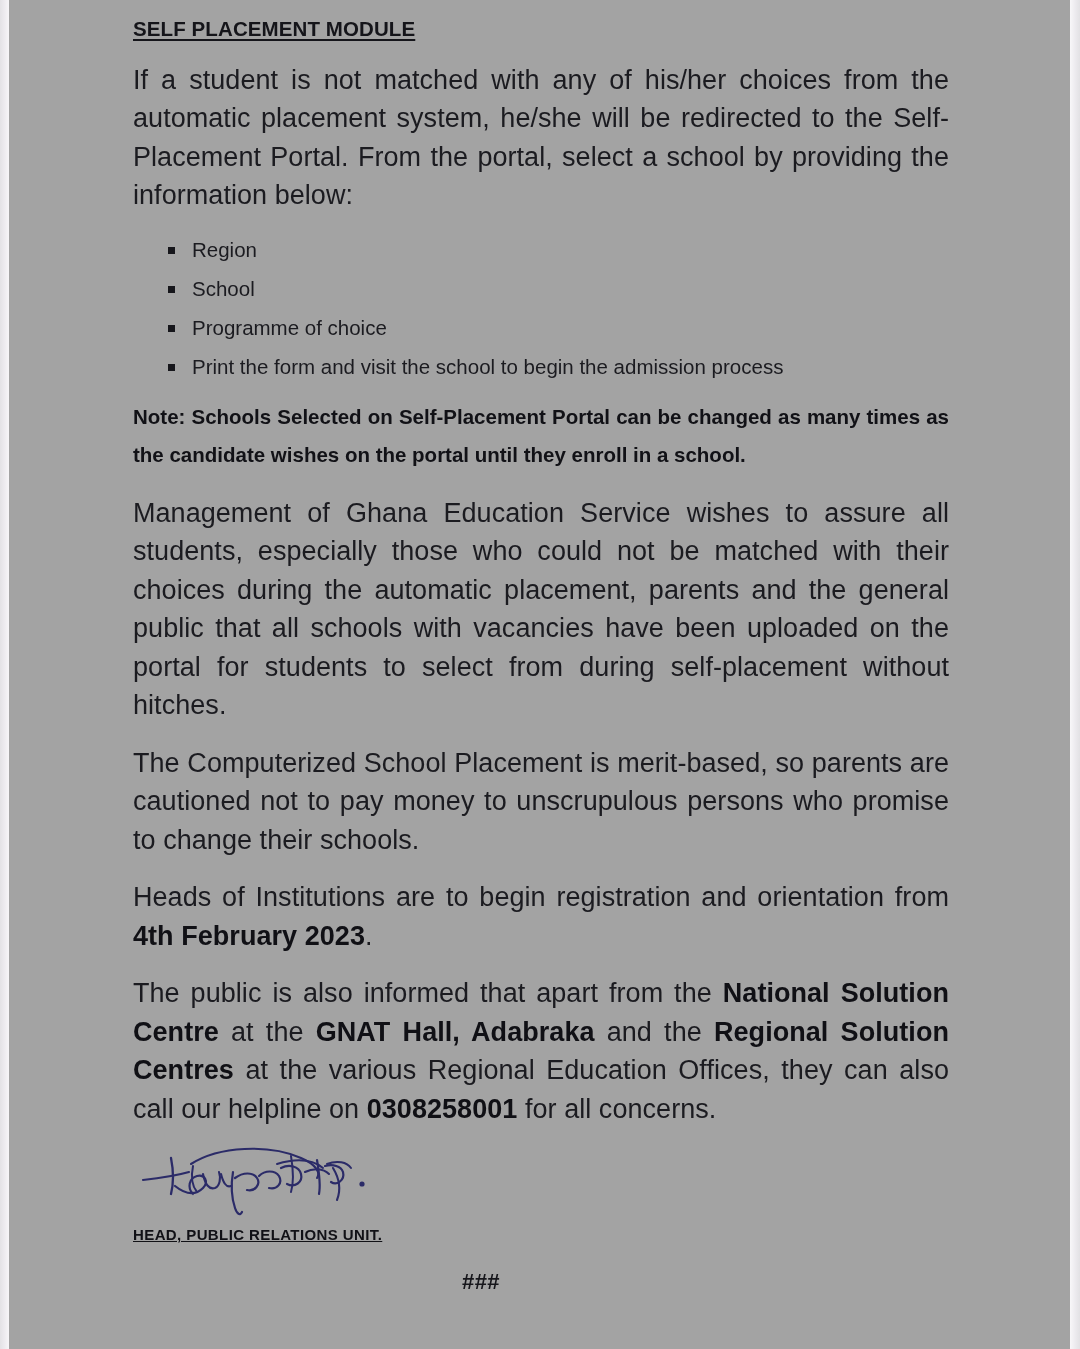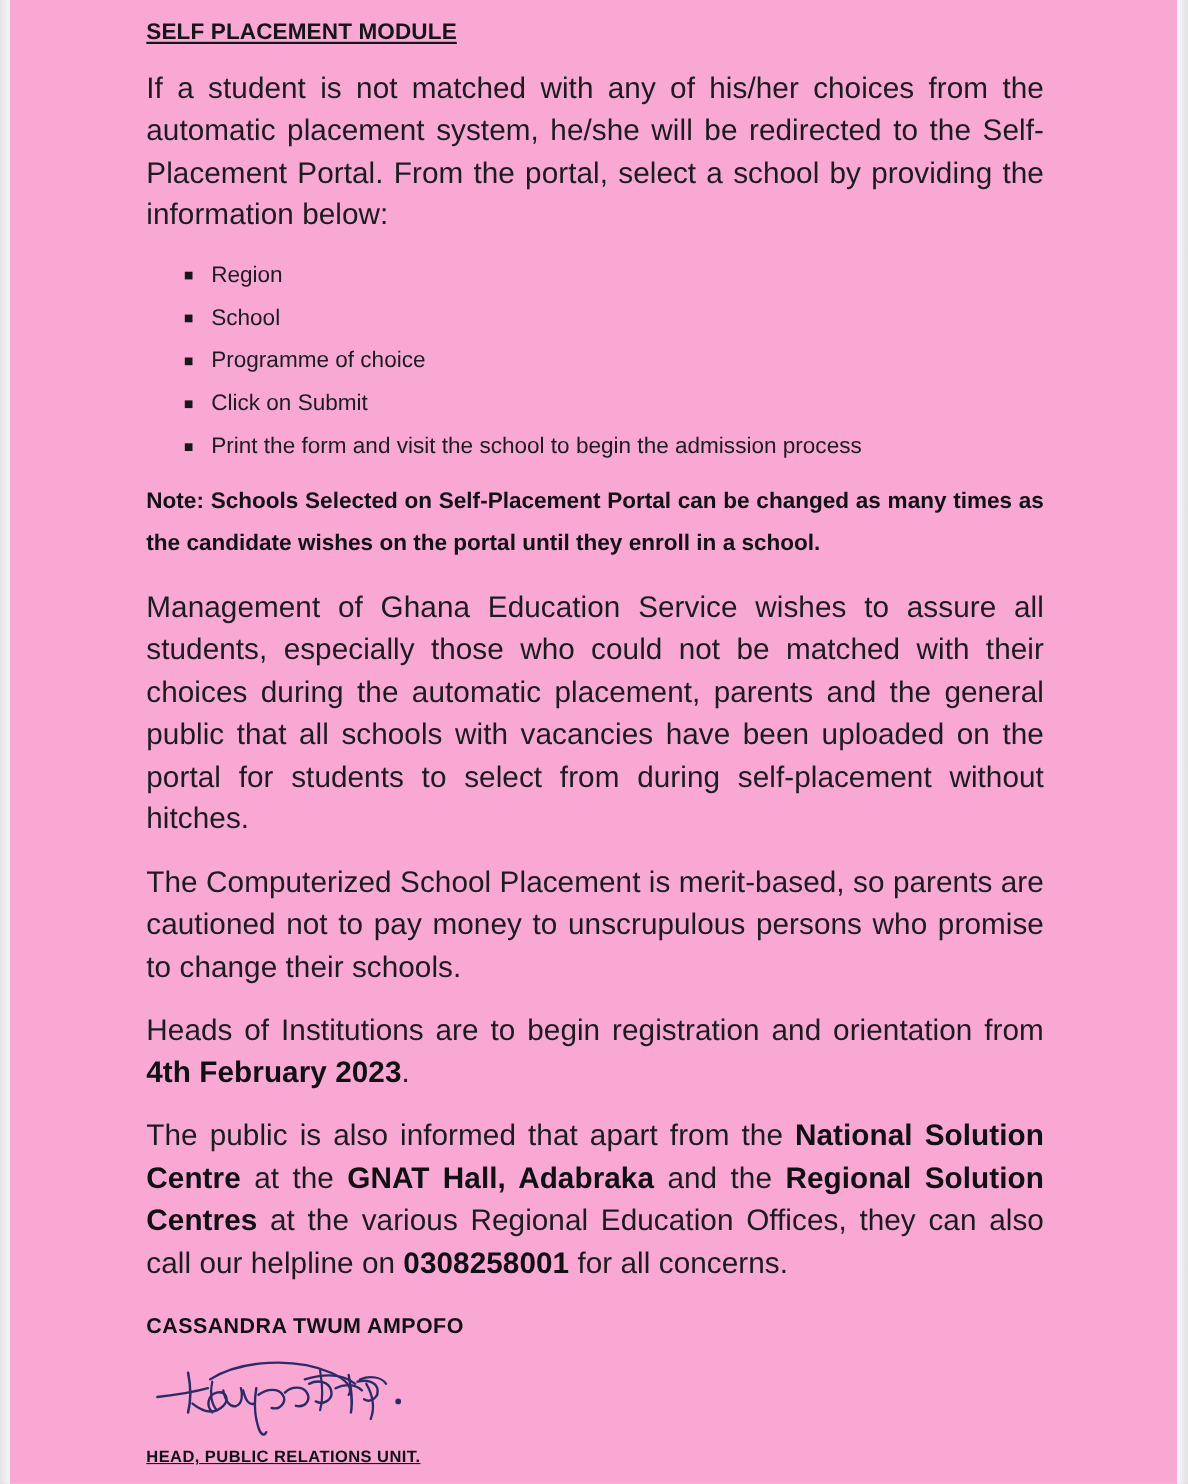--- a/index.html
+++ b/index.html
@@ -7,21 +7,21 @@
     padding: 0;
     background: #ffffff;
   }
   body {
     font-family: "Liberation Sans", sans-serif;
   }
   .page {
     position: relative;
     width: 1080px;
     height: 1349px;
-    background: #f9a8d4;
+    background: #a3a3a3;
     overflow: hidden;
     box-sizing: border-box;
   }
   
   .edge {
     position: absolute;
     top: 0;
     bottom: 0;
     width: 9px;
     background: linear-gradient(to right, #e3e2e5 0%, #eceaee 45%, #f7f6f8 100%);
@@ -152,39 +152,34 @@
       <li>
         <span class="sq"></span>
         <span>School</span>
       </li>
       <li>
         <span class="sq"></span>
         <span>Programme of choice</span>
       </li>
       <li>
         <span class="sq"></span>
-        <span>Click on Submit</span>
-      </li>
-      <li>
-        <span class="sq"></span>
         <span>Print the form and visit the school to begin the admission process</span>
       </li>
     </ul>
 
     <p class="note">Note: Schools Selected on Self-Placement Portal can be changed as many times as the candidate wishes on the portal until they enroll in a school.</p>
 
     <p class="para">Management of Ghana Education Service wishes to assure all students, especially those who could not be matched with their choices during the automatic placement, parents and the general public that all schools with vacancies have been uploaded on the portal for students to select from during self-placement without hitches.</p>
 
     <p class="para">The Computerized School Placement is merit-based, so parents are cautioned not to pay money to unscrupulous persons who promise to change their schools.</p>
 
     <p class="para"><span>Heads of Institutions are to begin registration and orientation from </span><b>4th February 2023</b><span>.</span></p>
 
     <p class="para"><span>The public is also informed that apart from the </span><b>National Solution Centre</b><span> at the </span><b>GNAT Hall, Adabraka</b><span> and the </span><b>Regional Solution Centres</b><span> at the various Regional Education Offices, they can also call our helpline on </span><b>0308258001</b><span> for all concerns.</span></p>
 
-    <p class="signer-name">CASSANDRA TWUM AMPOFO</p>
 
     <div class="signature-wrap">
       <svg width="230" height="86" viewBox="0 0 230 86">
         <g fill="none" stroke="#2b2b68" stroke-linecap="round" stroke-linejoin="round">
           <path d="M2 42 C20 40, 34 38, 48 34" stroke-width="2.1"></path>
           <path d="M30 20 C32 30, 33 44, 30 56" stroke-width="2.3"></path>
           <path d="M34 48 C44 56, 54 58, 62 50 C68 44, 64 36, 56 38 C48 40, 46 50, 52 56" stroke-width="2.2"></path>
           <path d="M52 28 C50 38, 51 48, 56 54" stroke-width="2"></path>
           <path d="M62 36 C64 46, 68 52, 74 50 C79 48, 80 40, 78 34" stroke-width="2.1"></path>
           <path d="M80 36 C82 44, 85 50, 90 48" stroke-width="2.1"></path>

